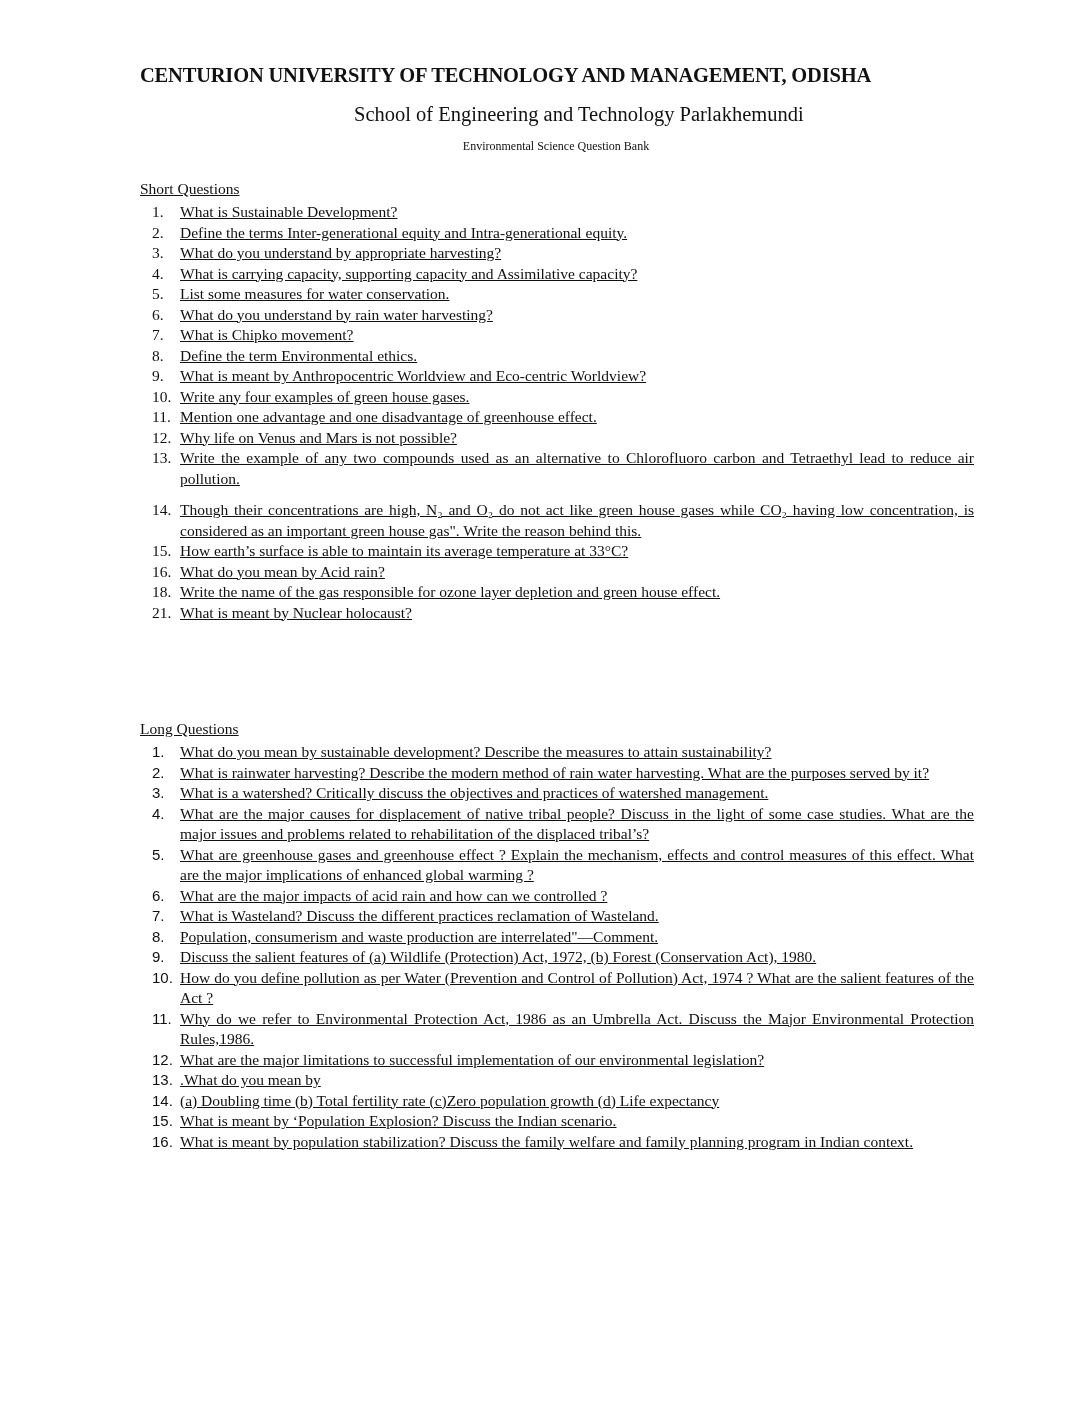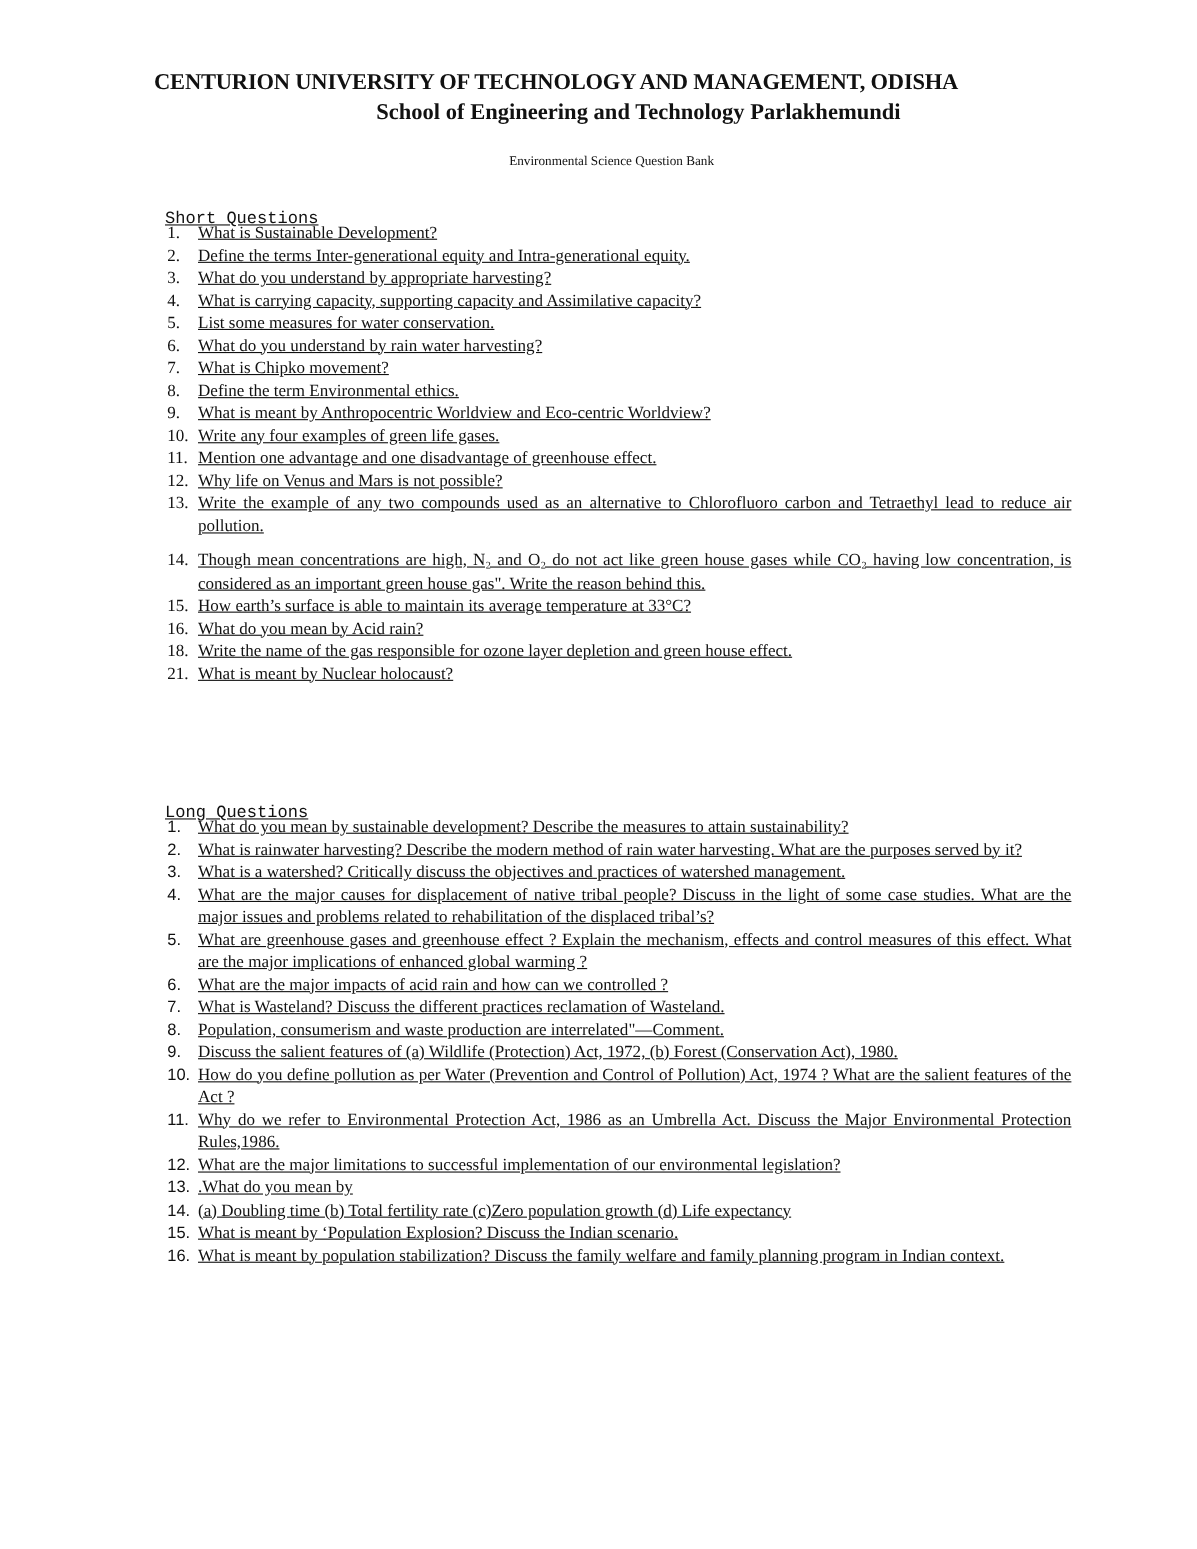--- a/index.html
+++ b/index.html
@@ -30,41 +30,40 @@
       font-weight: bold;
       letter-spacing: -0.2px;
       white-space: nowrap;
       margin: 0;
     }
     .title-sub {
       position: absolute;
       left: 326px;
       top: 87px;
       font-size: 20.5px;
-      font-weight: bold;
+      font-weight: normal;
       white-space: nowrap;
-      margin: 4px;
+      margin: 16px;
     }
     .doc-subtitle {
       position: absolute;
       left: 0;
       width: 1088px;
       top: 139px;
       text-align: center;
       font-size: 12px;
       margin: 0;
     }
     .section-heading {
       position: absolute;
       left: 128px;
       font-size: 15.5px;
       text-decoration: underline;
-      margin: 10px;
+      margin: 0;
       white-space: nowrap;
-      font-family: Liberation Mono, monospace;
     }
     .qlist {
       position: absolute;
       left: 128px;
       width: 834px;
       margin: 0;
       padding: 0;
       list-style: none;
     }
     .qitem {
@@ -140,37 +139,37 @@
       <li class="qitem">
         <div class="qnum"><span>8.</span></div>
         <div class="qtext">Define the term Environmental ethics.</div>
       </li>
       <li class="qitem">
         <div class="qnum"><span>9.</span></div>
         <div class="qtext">What is meant by Anthropocentric Worldview and Eco-centric Worldview?</div>
       </li>
       <li class="qitem">
         <div class="qnum"><span>10.</span></div>
-        <div class="qtext">Write any four examples of green life gases.</div>
+        <div class="qtext">Write any four examples of green house gases.</div>
       </li>
       <li class="qitem">
         <div class="qnum"><span>11.</span></div>
         <div class="qtext">Mention one advantage and one disadvantage of greenhouse effect.</div>
       </li>
       <li class="qitem">
         <div class="qnum"><span>12.</span></div>
         <div class="qtext">Why life on Venus and Mars is not possible?</div>
       </li>
       <li class="qitem">
         <div class="qnum"><span>13.</span></div>
         <div class="qtext">Write the example of any two compounds used as an alternative to Chlorofluoro carbon and Tetraethyl lead to reduce air pollution.</div>
       </li>
       <li class="qitem gap-before">
         <div class="qnum"><span>14.</span></div>
-        <div class="qtext">Though mean concentrations are high, N₂ and O₂ do not act like green house gases while CO₂ having low concentration, is considered as an important green house gas".  Write the reason behind this.</div>
+        <div class="qtext">Though their concentrations are high, N₂ and O₂ do not act like green house gases while CO₂ having low concentration, is considered as an important green house gas".  Write the reason behind this.</div>
       </li>
       <li class="qitem">
         <div class="qnum"><span>15.</span></div>
         <div class="qtext">How earth’s surface is able to maintain its average temperature at 33°C?</div>
       </li>
       <li class="qitem">
         <div class="qnum"><span>16.</span></div>
         <div class="qtext">What do you mean by Acid rain?</div>
       </li>
       <li class="qitem">

